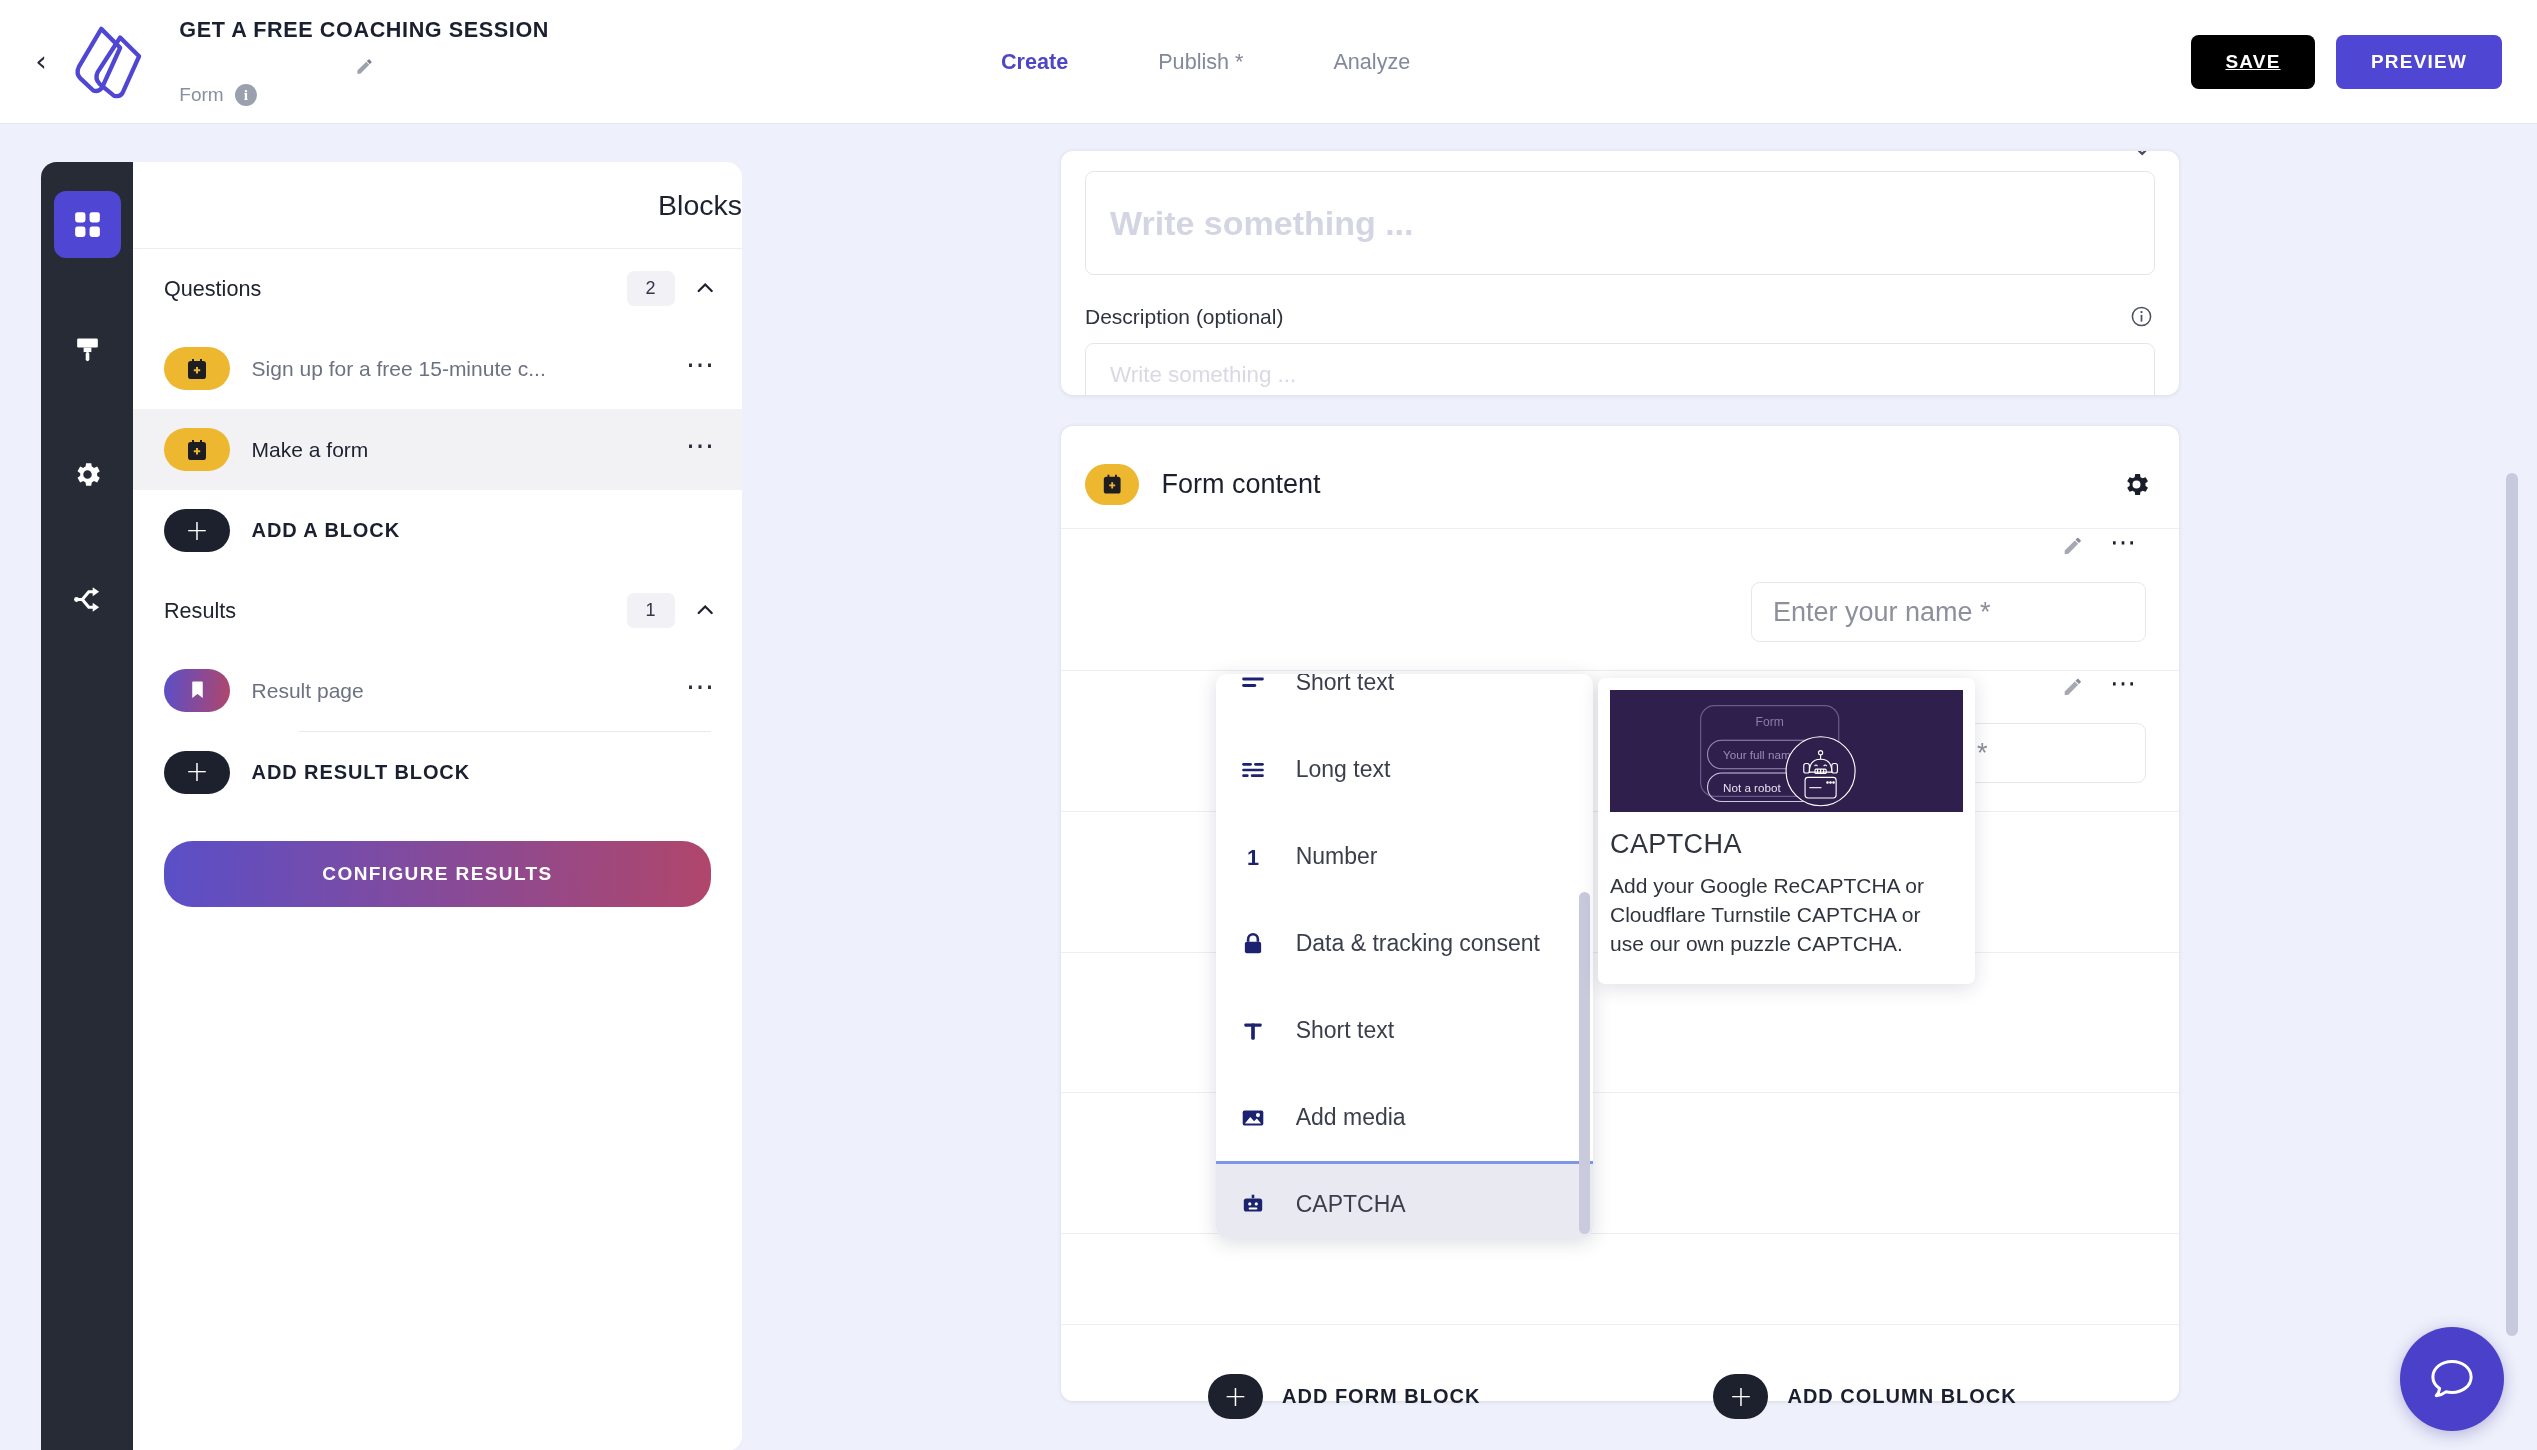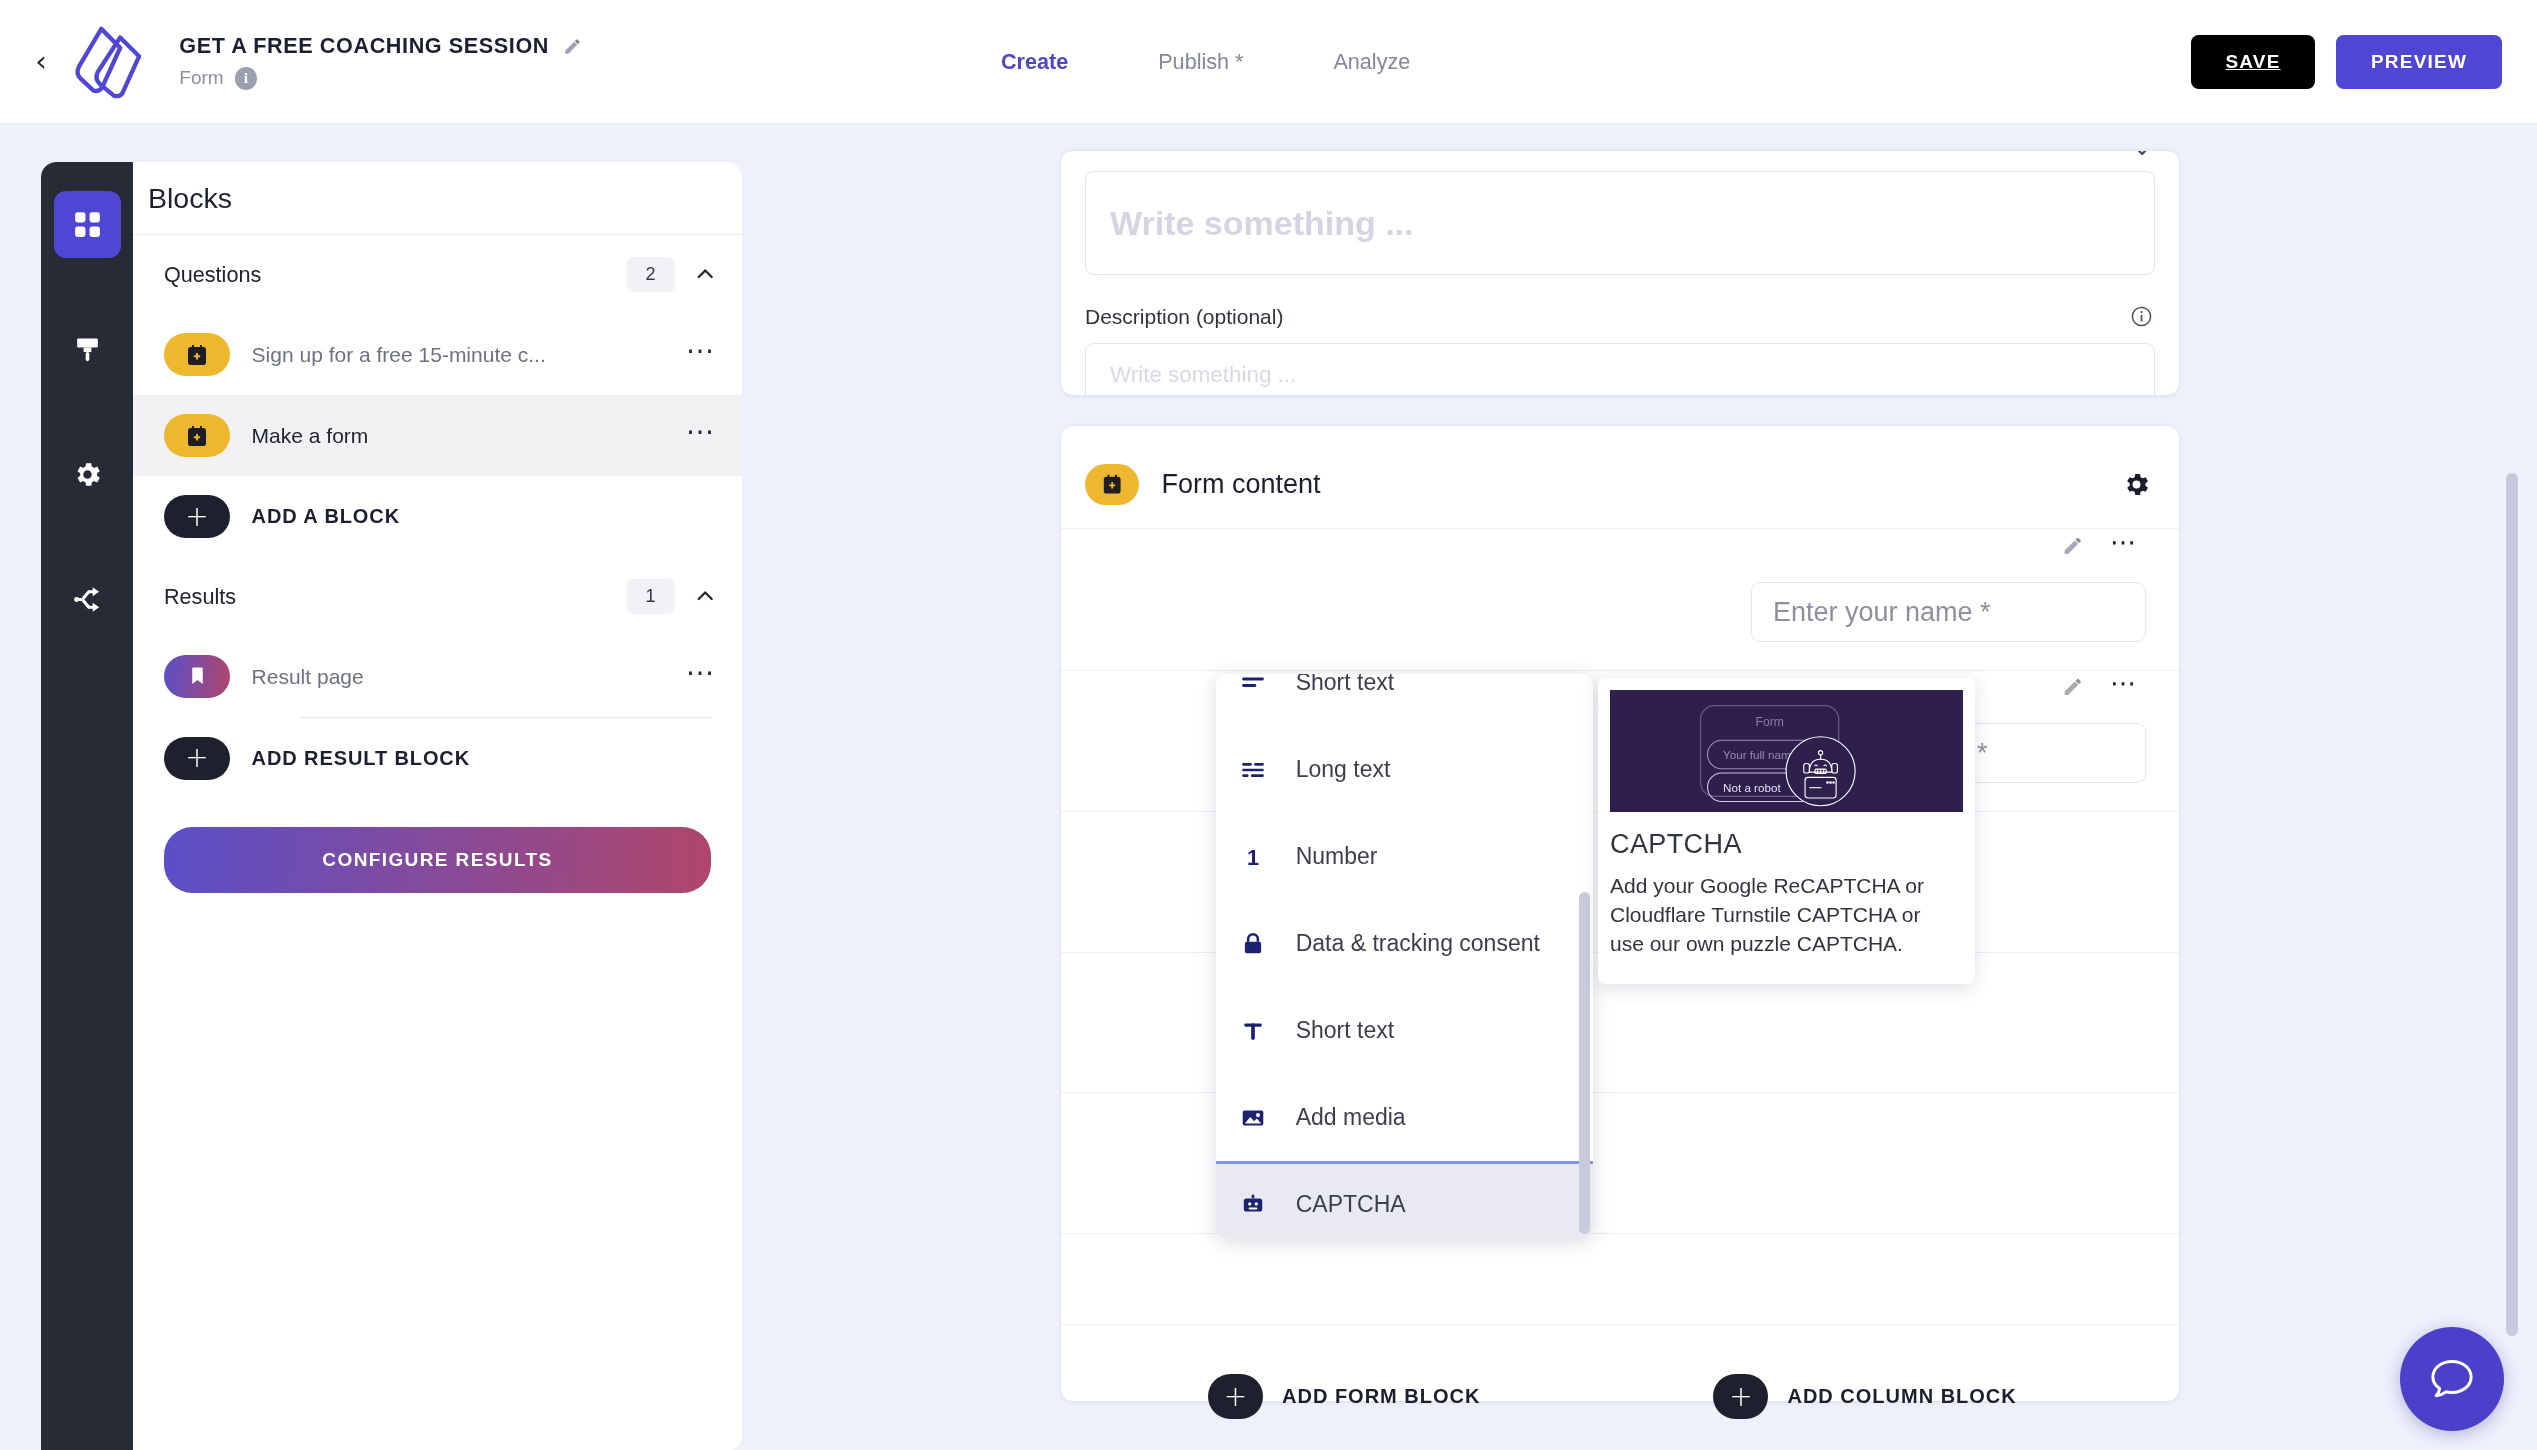--- a/index.html
+++ b/index.html
@@ -19,21 +19,21 @@
     z-index: 40;
   }
   .back-chev {
     margin-left: 29px; width: 24px; height: 35px;
     display: flex; align-items: center; justify-content: center;
     color: #262b3c; font-size: 29px; line-height: 1; cursor: pointer;
     font-family: "DejaVu Sans", sans-serif;
   }
   .brand-logo { margin-left: 17.3px; width: 78px; height: 79px; flex: 0 0 auto; }
   .title-wrap { margin-left: 31px; display: flex; flex-direction: column; justify-content: center; }
-  .title-row { display: flex; align-items: center; gap: 14px; }
+  .title-row { display: flex; align-items: center; gap: 14px; flex-direction: column; }
   .form-title {
     font-size: 21.6px; font-weight: 700; letter-spacing: 0.6px;
     color: #1b2030; text-transform: uppercase;
   }
   .pencil-ico { width: 19px; height: 19px; display:block; }
   .subtitle-row { display: flex; align-items: center; gap: 11.2px; margin-top: 7.8px; }
   .subtitle { font-size: 19px; color: #8a8f9e; }
   .info-badge {
     width: 22.4px; height: 22.4px; border-radius: 50%;
     background: #9aa0ad; color: #fff;
@@ -79,22 +79,22 @@
 
   
   .panel {
     position: absolute; left: 133px; top: 162px;
     width: 609px; height: 1289px;
     background: #ffffff;
     border-radius: 0 15.5px 15.5px 0;
     z-index: 19; overflow: hidden;
   }
   .panel-head {
-    height: 73px; display: flex; align-items: center;
-    padding-left: 15px; border-bottom: 0.9px solid #ececf2;
+    height: 87px; display: flex; align-items: center;
+    padding-left: 15px; border-bottom: 0.9px solid #ececf2; justify-content: flex-end;
   }
   .panel-head h2 { font-size: 28.5px; font-weight: 400; color: #1d2130; }
 
   .section-head {
     height: 79px; display: flex; align-items: center;
     padding: 0 26px 0 31px;
   }
   .section-title { font-size: 21.6px; color: #20242f; flex: 1; }
   .count-pill {
     min-width: 48px; height: 35px; border-radius: 7px; background: #f2f2f6;

